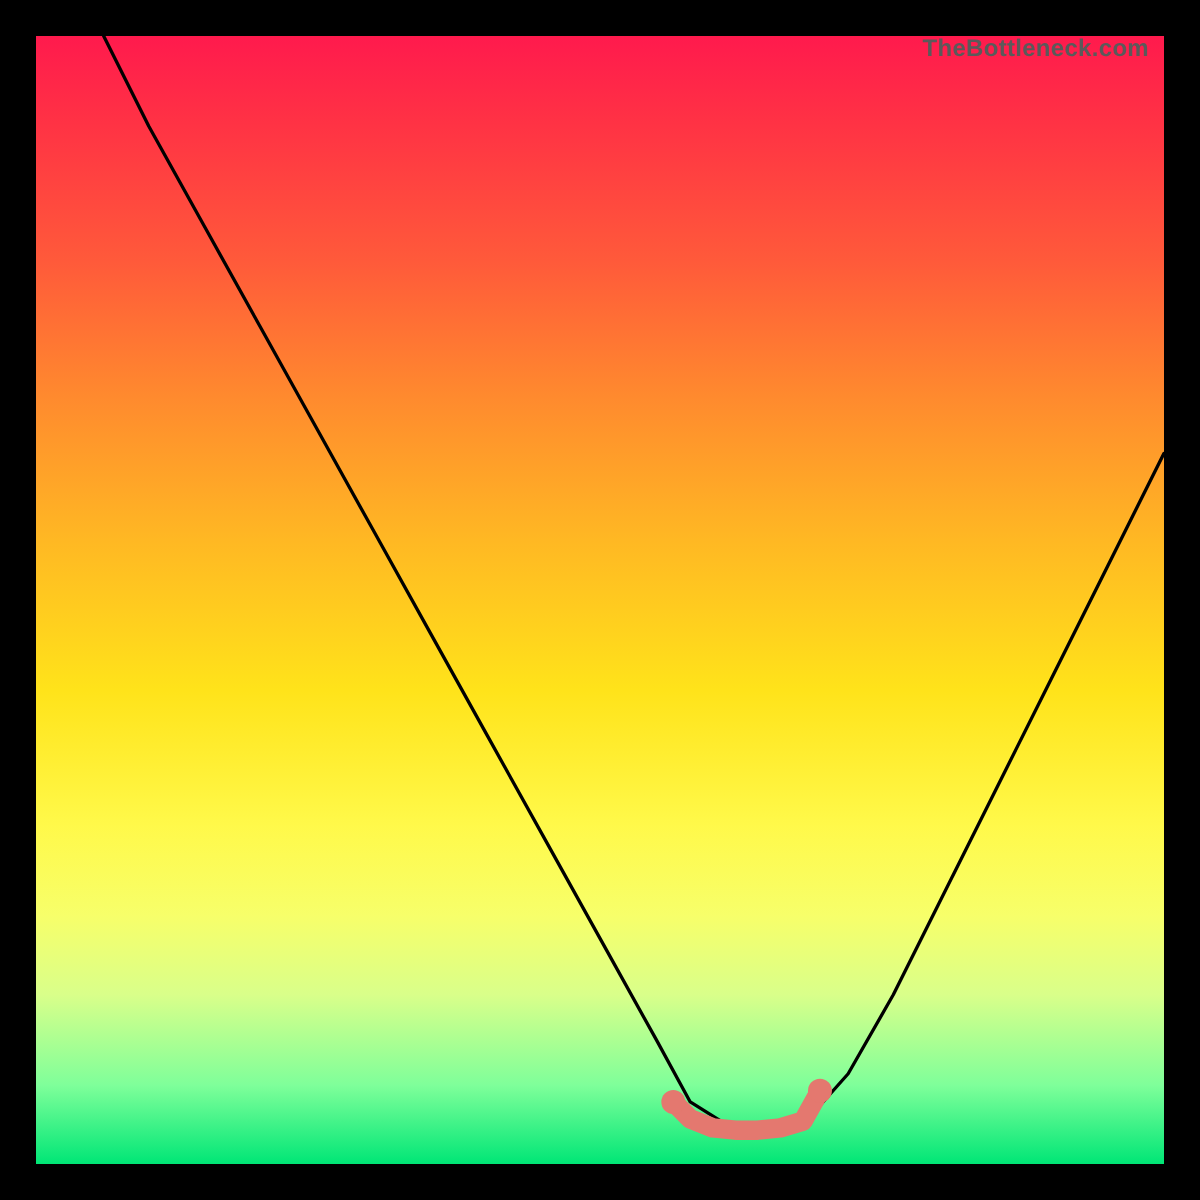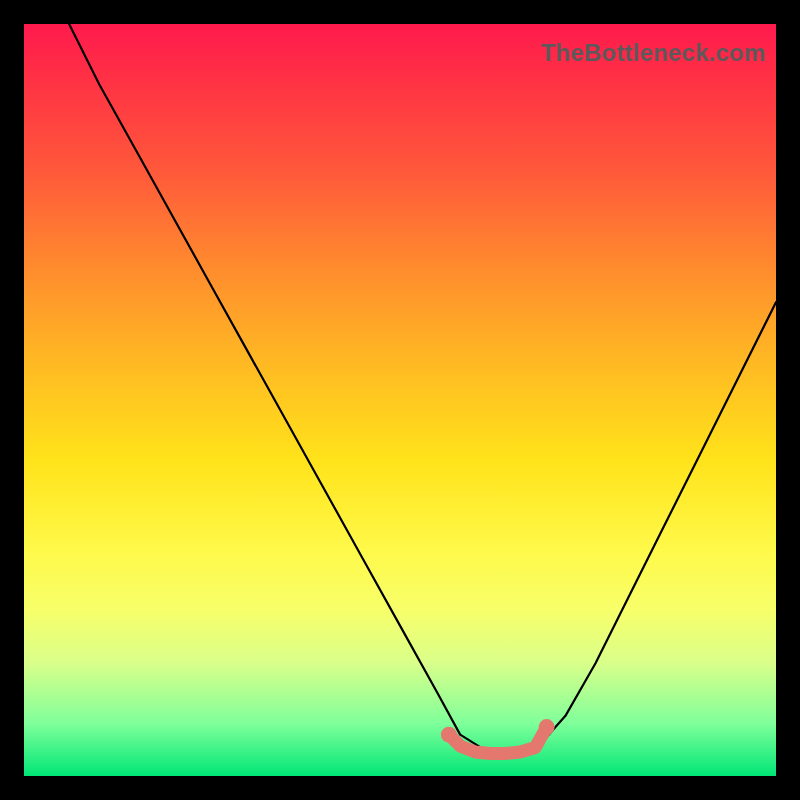--- a/index.html
+++ b/index.html
@@ -25,23 +25,23 @@
       #ffb923 45%,
       #ffe31a 58%,
       #fff94a 70%,
       #f7ff6a 78%,
       #d9ff8a 85%,
       #7fff9a 93%,
       #00e676 100%);
   }
   .watermark {
     position: absolute;
-    top: 15px;
+    top: 0;
     right: 10px;
-    font-size: 24px;
+    font-size: 16px;
     font-weight: 600;
     color: #5a5a5a;
     letter-spacing: 0.2px;
     user-select: none;
   }
   svg.plot {
     position: absolute;
     left: 0;
     top: 0;
     width: 752px;

